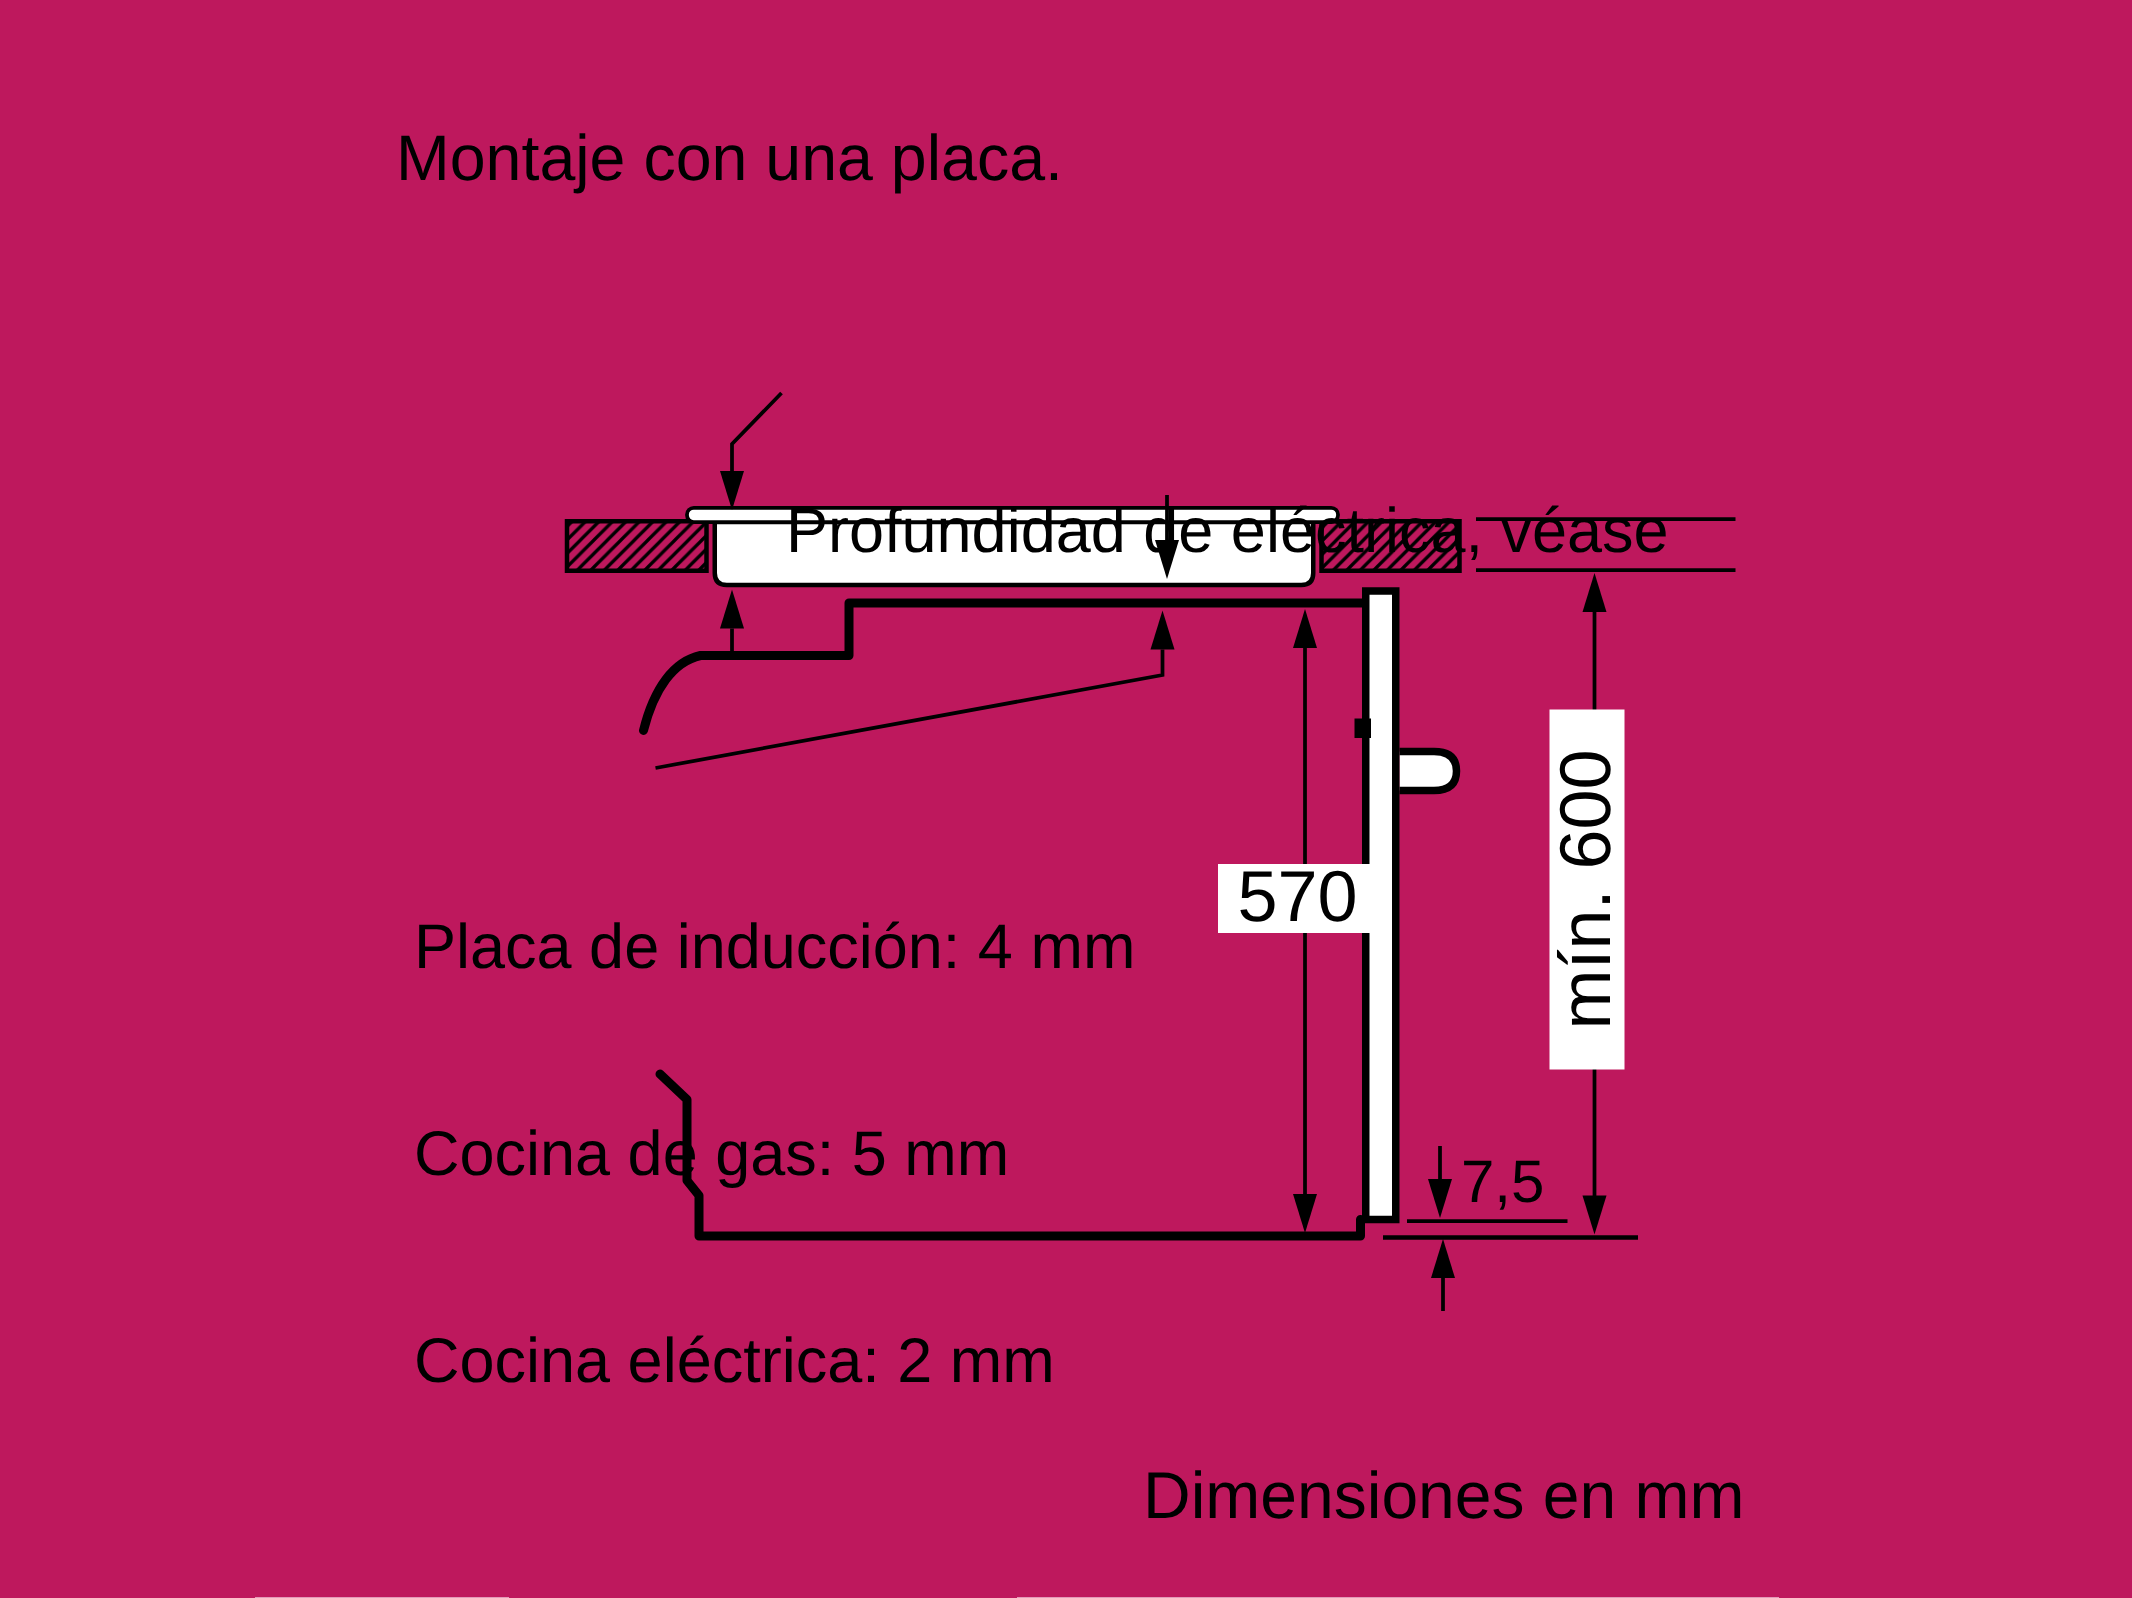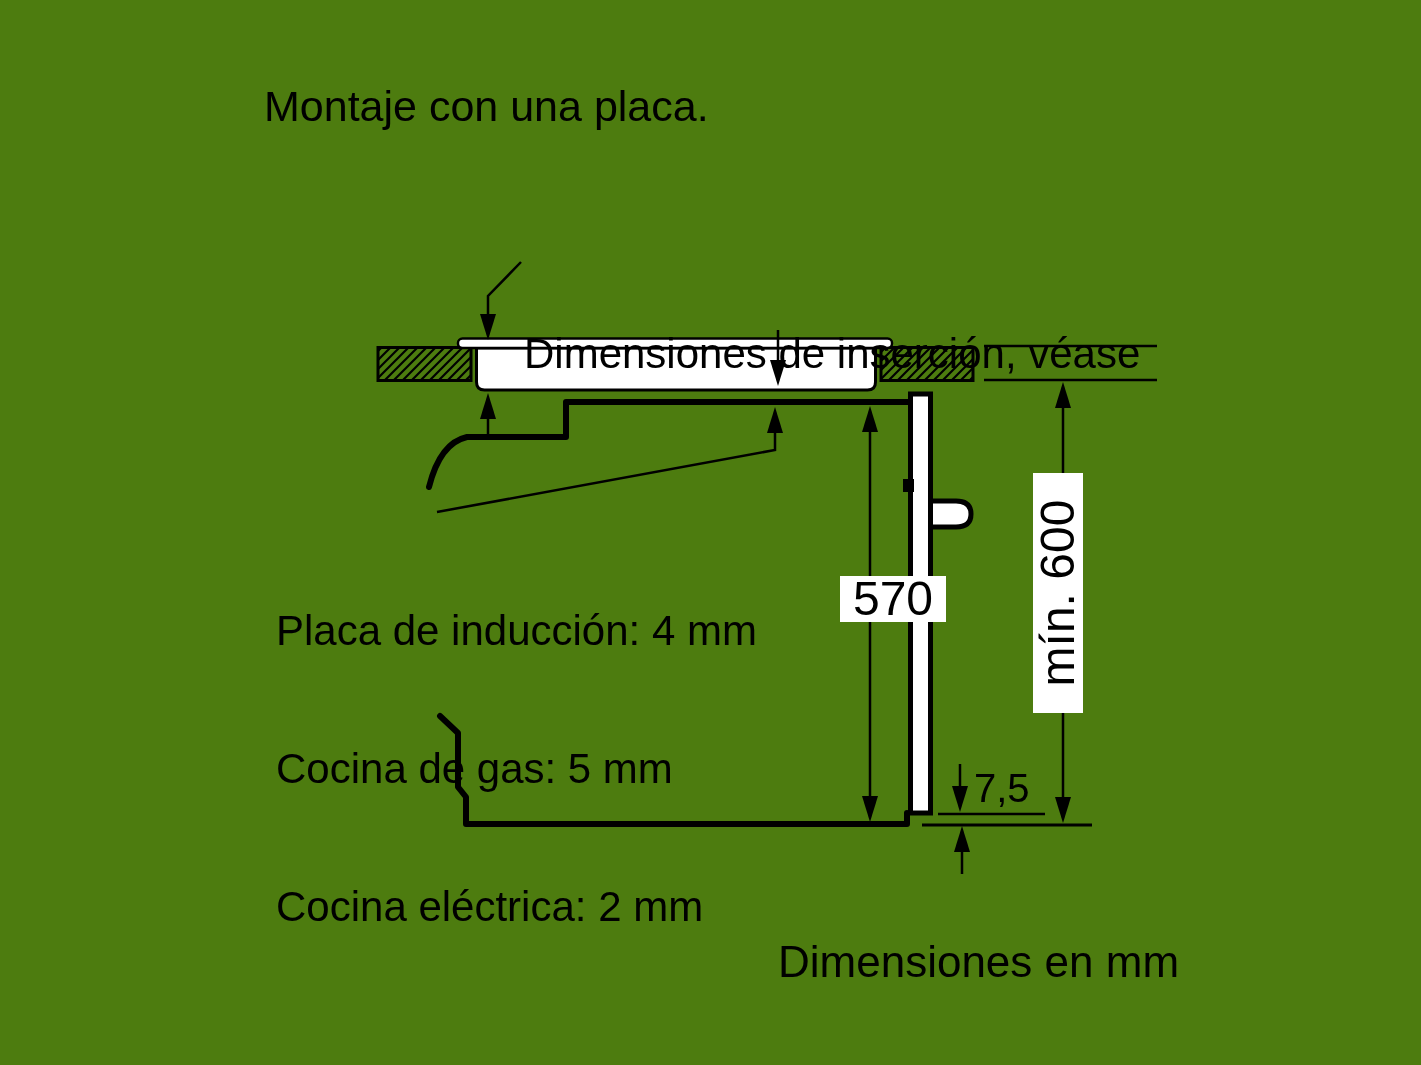--- a/index.html
+++ b/index.html
@@ -1,40 +1,40 @@
 <!DOCTYPE html>
 <html><head>
 <meta charset="utf-8">
 <style>
   html,body{margin:0;padding:0;background:#ffffff;}
   #canvas{
     position:relative;
     width:1421px;height:1065px;
-    background:#4d7c0f;
+    background:#be185d;
     font-family:"Liberation Sans", sans-serif;
     color:#000;
     overflow:hidden;
     text-decoration:underline;
   }
   #lineart{position:absolute;left:0;top:0;}
   .lbl{position:absolute;white-space:pre;color:#000;}
   .lbl-title{left:264px;top:82px;font-size:43px;line-height:48px;}
   .lbl-insertion{left:524px;top:239px;font-size:42px;line-height:46px;}
   .lbl-distance{left:276px;top:516px;font-size:42px;line-height:46px;}
   .lbl-570{
-    left:840px;top:576px;width:106px;height:46px;
+    left:812px;top:576px;width:106px;height:46px;
     font-size:48px;line-height:46px;text-align:center;background:#fff;
   }
   .lbl-600{
     left:938px;top:568px;width:240px;height:50px;
     font-size:48px;line-height:50px;text-align:center;background:#fff;
     transform:rotate(-90deg);transform-origin:center center;
   }
   .lbl-75{left:974px;top:764px;font-size:40px;line-height:48px;}
-  .lbl-footer{left:762px;top:938px;font-size:44px;line-height:48px;margin-left:16px;}
+  .lbl-footer{left:762px;top:974px;font-size:44px;line-height:48px;}
 </style>
 </head>
 <body>
 
 <div id="canvas">
 
   <svg id="lineart" width="1421" height="1065" viewBox="0 0 1421 1065">
     <defs>
       <pattern id="hatch" width="9" height="9" patternUnits="userSpaceOnUse">
         <path d="M0 9 L9 0 M-2 2 L2 -2 M7 11 L11 7" stroke="#000" stroke-width="2.2"></path>
@@ -108,21 +108,21 @@
       <polyline points="437,512 775,450 775,433" fill="none" stroke="#000" stroke-width="2.5"></polyline>
       <polygon points="775,407 767,433 783,433" fill="#000"></polygon>
       <line x1="488" y1="419" x2="488" y2="436" stroke="#000" stroke-width="2.5"></line>
       <polygon points="488,393 480,419 496,419" fill="#000"></polygon>
     </g>
   </svg>
 
   <div class="lbl lbl-title">Montaje con una placa.</div>
 
   <div class="lbl lbl-insertion">
-    <div>Dimensiones de inserción, véase</div>
+    <div>Profundidad de eléctrica, véase</div>
   </div>
 
   <div class="lbl lbl-distance">
     <div>Placa de inducción: 4 mm</div>
     <div>Cocina de gas: 5 mm</div>
     <div>Cocina eléctrica: 2 mm</div>
   </div>
 
   <div class="lbl lbl-570">570</div>
 

